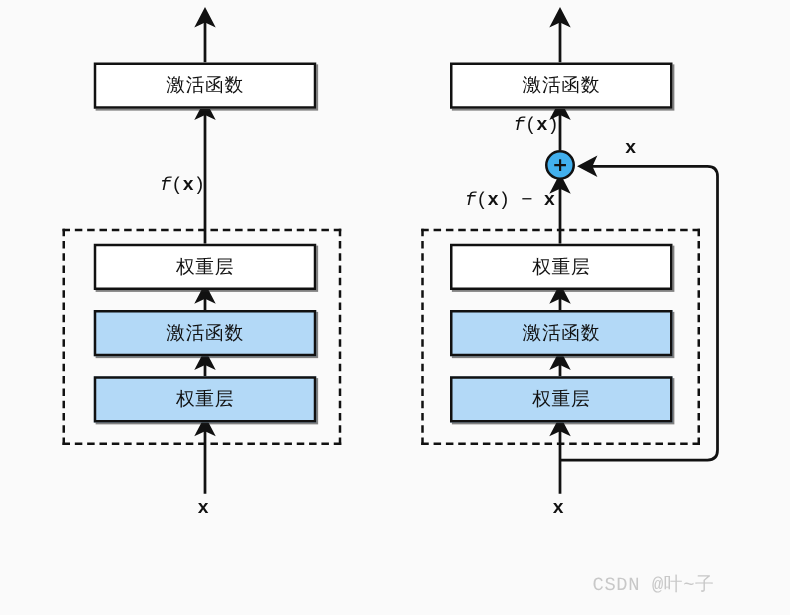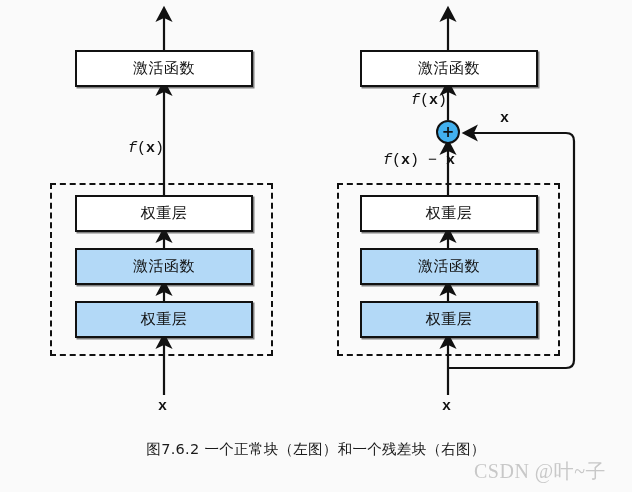--- a/index.html
+++ b/index.html
@@ -83,22 +83,22 @@
     text-align: center;
     font-family: "DejaVu Sans", "Liberation Sans", sans-serif;
     font-size: 14.5px;
     color: #1a1a1a;
     letter-spacing: 0.3px;
   }
   .watermark {
     position: absolute;
     left: 474px;
     top: 458px;
-    font-family: Liberation Serif, serif;
-    font-size: 20px;
+    font-family: Liberation Mono, monospace;
+    font-size: 15px;
     color: #c8c8c8;
     letter-spacing: 0.5px;
     white-space: nowrap;
   }
   svg.wires {
     position: absolute;
     left: 0;
     top: 0;
     width: 632px;
     height: 492px;
@@ -177,21 +177,21 @@
   </div>
 
   <div class="plus-node" style="left:436px; top:120px;">
     <span>+</span>
   </div>
 
   <div class="label-math" style="left:500px; top:110px;">
     <b>x</b>
   </div>
 
-  <div class="label-math" style="left:383px; top:152px;">
+  <div class="label-math" style="left:372px; top:152px;">
     <i>f</i>(<b>x</b>) − <b>x</b>
   </div>
 
   <div class="dashed-group" style="left:337px; top:183px; width:223px; height:173px;"></div>
 
   <div class="node-box" style="left:360px; top:195px; width:178px; height:37px;">
     <span>权重层</span>
   </div>
 
   <div class="node-box blue" style="left:360px; top:248px; width:178px; height:37px;">
@@ -199,17 +199,16 @@
   </div>
 
   <div class="node-box blue" style="left:360px; top:301px; width:178px; height:37px;">
     <span>权重层</span>
   </div>
 
   <div class="label-math" style="left:442px; top:398px;">
     <b>x</b>
   </div>
 
-  <div class="caption">图7.6.2  一个正常块（左图）和一个残差块（右图）</div>
 
   <div class="watermark">CSDN @叶~子</div>
 
 </div>
 
 </body></html>

